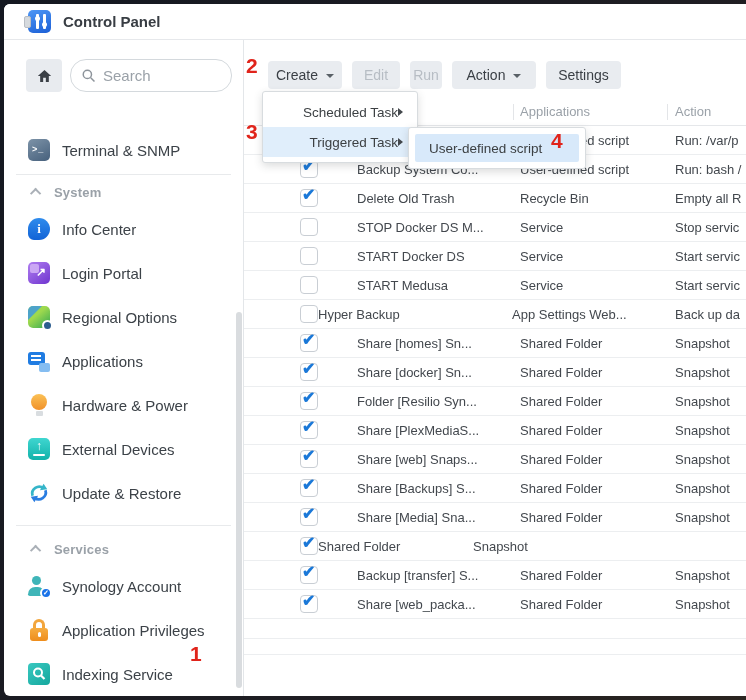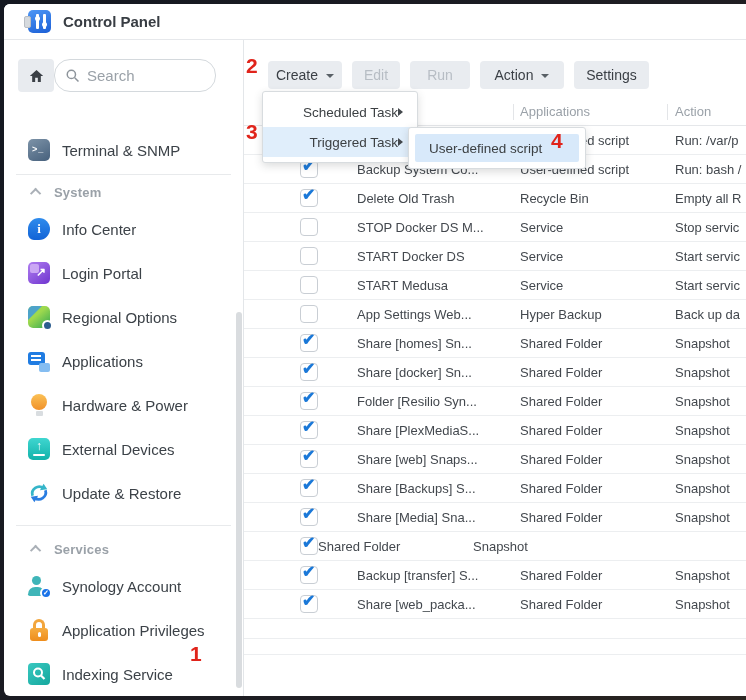--- a/index.html
+++ b/index.html
@@ -17,21 +17,21 @@
   .cp-ico .bar.b1{ left:8px; } .cp-ico .bar.b2{ left:15px; }
   .cp-ico .knob { position:absolute; width:5px; height:5px; border-radius:50%; background:#fff; }
   .cp-ico .k1{ left:6.5px; top:6px; } .cp-ico .k2{ left:13.5px; top:12px; }
   .cp-ico .spk { position:absolute; left:-4px; top:6px; width:7px; height:12px; background:#d6dade; border-radius:2px; border:1px solid #b9bec5;}
   .title { margin-left:12px; font-size:15px; font-weight:bold; color:#383d43; }
 
   .main { display:flex; height:656px; }
 
   
   .sidebar { position:relative; width:240px; flex:0 0 240px; border-right:1px solid #e3e6e9; padding-top:19px; }
-  .search-row { display:flex; gap:0; padding-left:14px; }
+  .search-row { display:flex; gap:8px; padding-left:22px; }
   .home-btn { width:36px; height:33px; background:#e8ebef; border-radius:4px; display:flex; align-items:center; justify-content:center; }
   .search-box { width:162px; height:33px; border:1px solid #d4d9dd; border-radius:16px; display:flex; align-items:center; padding:0 10px; gap:7px; background:#fff; }
   .search-box input { border:none; outline:none; width:110px; font-size:15px; color:#42474d; font-family:"Liberation Sans",sans-serif; }
   .search-box input::placeholder { color:#9aa1a8; }
 
   .sitem { display:flex; align-items:center; gap:12px; height:44px; padding-left:24px; font-size:15px; color:#3c4248; cursor:default; }
   .sitem.first { margin-top:36px; }
   .sdivider { height:1px; background:#e8eaec; margin:2px 12px 0 12px; }
   .sheader { height:30px; margin-top:2px; display:flex; align-items:center; gap:13px; padding-left:29px;
              font-size:13px; font-weight:bold; color:#9aa1a8; letter-spacing:.2px; }
@@ -74,21 +74,21 @@
   .ico-index { background:linear-gradient(140deg,#39c8c0,#15a89e); border-radius:4px; }
 
   
   .content { position:relative; flex:1; background:#fff; }
 
   .toolbar { position:absolute; top:21px; left:24px; display:flex; gap:10px; }
   .tbtn { height:28px; background:#e9ecf0; border:none; border-radius:4px; font-size:14px; color:#3a3f45;
           display:flex; align-items:center; justify-content:center; gap:8px; font-family:"Liberation Sans",sans-serif; }
   .tbtn.disabled { color:#b7bdc4; }
   .caret { width:0; height:0; border-left:4px solid transparent; border-right:4px solid transparent; border-top:4px solid #596066; margin-top:2px; }
-  .w-create{width:74px;} .w-edit{width:48px;} .w-run{width:60px;} .w-action{width:84px;} .w-settings{width:75px;}
+  .w-create{width:74px;} .w-edit{width:48px;} .w-run{width:32px;} .w-action{width:84px;} .w-settings{width:75px;}
 
   .thead { position:absolute; top:57px; left:0; right:0; height:29px; border-bottom:1px solid #e5e7ea; }
   .thead .hlabel { position:absolute; top:7px; font-size:13px; color:#9aa1a8; }
   .hlabel.apps { left:276px; } .hlabel.act { left:431px; }
   .thead .vline { position:absolute; top:7px; height:16px; border-left:1px solid #e3e5e8; }
   .vline.v1{ left:269px; } .vline.v2{ left:423px; }
 
   .tbody { position:absolute; top:86px; left:0; right:0; }
   .trow { display:flex; align-items:center; height:29px; border-bottom:1px solid #eceef0; font-size:13px; color:#43484e; }
   .cell-cb { margin-left:56px; width:18px; height:18px; flex:0 0 18px; position:relative; }
@@ -328,22 +328,22 @@
               <span class="cb"></span>
             </span>
             <span class="cell name">START Medusa</span>
             <span class="cell app">Service</span>
             <span class="cell act">Start servic</span>
           </div>
           <div class="trow">
             <span class="cell-cb">
               <span class="cb"></span>
             </span>
+            <span class="cell app">Hyper Backup</span>
             <span class="cell name">App Settings Web...</span>
-            <span class="cell app">Hyper Backup</span>
             <span class="cell act">Back up da</span>
           </div>
           <div class="trow">
             <span class="cell-cb">
               <span class="cb checked"></span>
             </span>
             <span class="cell name">Share [homes] Sn...</span>
             <span class="cell app">Shared Folder</span>
             <span class="cell act">Snapshot</span>
           </div>

